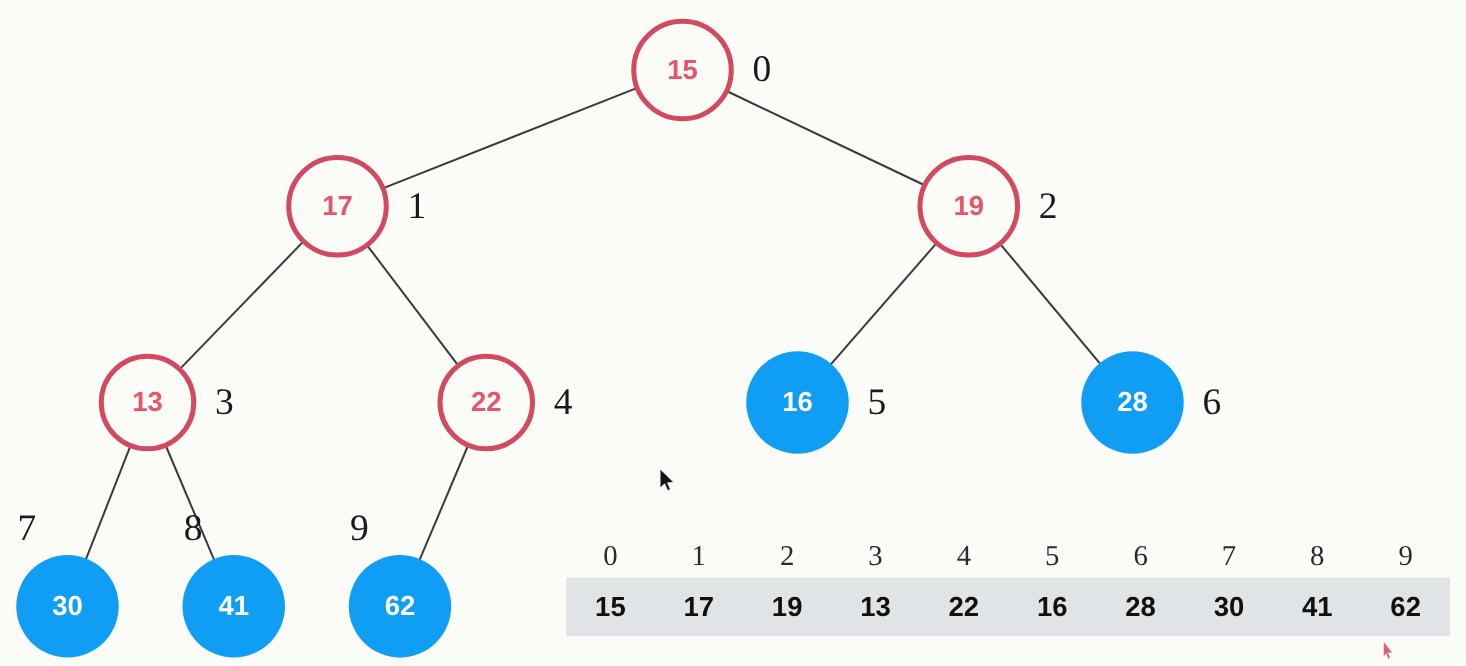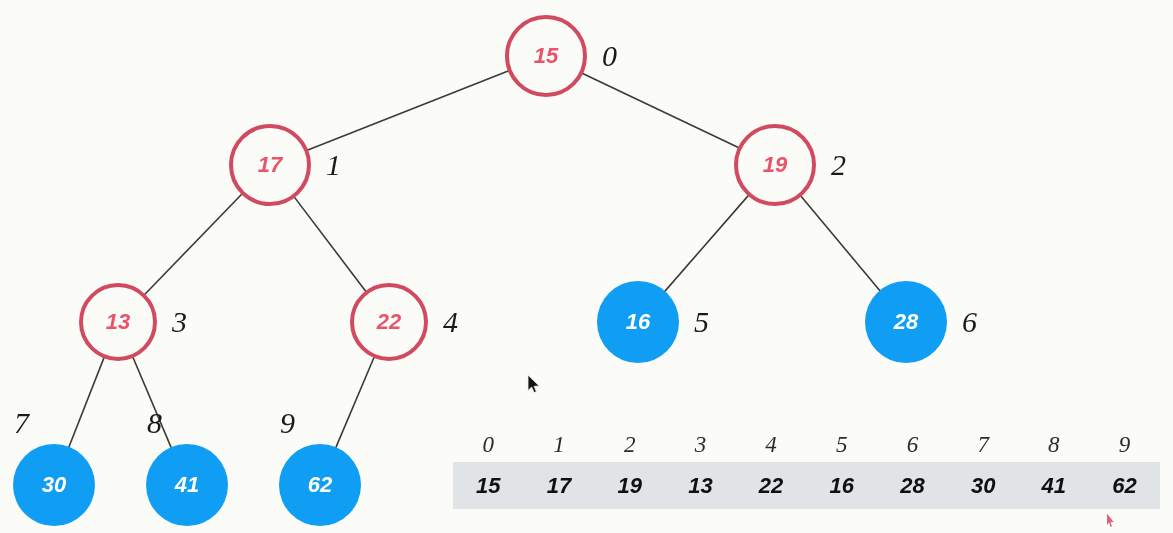--- a/index.html
+++ b/index.html
@@ -11,21 +11,20 @@
     height: 533px;
     background: #fbfcf8;
     font-family: "Liberation Sans", sans-serif;
     overflow: hidden;
     position: relative;
   }
   #stage {
     position: relative;
     width: 1043px;
     height: 533px;
-    font-style: italic;
   }
   svg.edges {
     position: absolute;
     left: 0;
     top: 0;
     width: 1173px;
     height: 533px;
     pointer-events: none;
   }
   .node {

